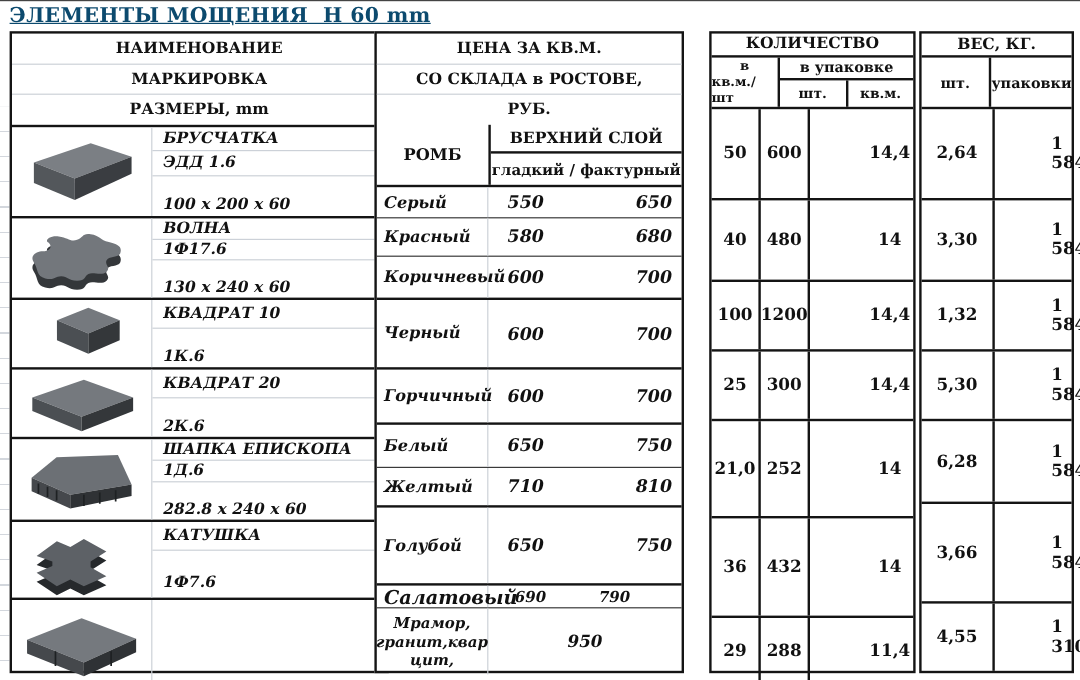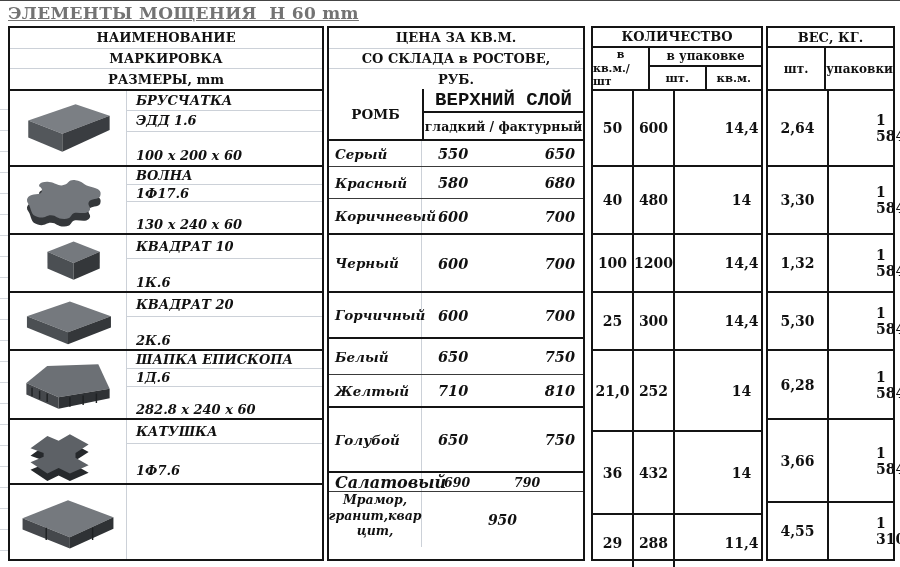--- a/index.html
+++ b/index.html
@@ -1,61 +1,61 @@
 <!DOCTYPE html>
 <html><head>
 <meta charset="utf-8">
 <style>
   html,body{margin:0;padding:0;background:#fff;}
   .page{position:relative;width:900px;height:567px;background:#ffffff;overflow:hidden;
         font-family:"DejaVu Serif","Liberation Serif",serif;color:#111;border-top:1px solid #444;box-sizing:border-box;}
-  .title{position:absolute;left:8px;top:2px;font-size:17px;font-weight:bold;color:#737373;
+  .title{position:absolute;left:8px;top:2px;font-size:17px;font-weight:bold;color:#0c4a6e;
          text-decoration:underline;white-space:pre;letter-spacing:.3px;}
   .gutter-grid{position:absolute;left:0;top:88px;width:8px;height:470px;
       background:repeating-linear-gradient(to bottom,transparent 0 20px,#d3d7dd 20px 21px);}
   .sec{position:absolute;top:25px;border:2px solid #141414;box-sizing:border-box;background:#fff;height:535px;}
   .sec-left{left:8px;width:316px;}
-  .sec-price{left:327px;width:258px;}
+  .sec-price{left:312px;width:258px;}
   .sec-qty{left:591px;width:172px;}
   .sec-weight{left:766px;width:129px;}
 
   
-  .hd3{height:61px;display:flex;flex-direction:column;}
+  .hd3{height:76px;display:flex;flex-direction:column;}
   .hd3 .hline{flex:1;display:flex;align-items:center;justify-content:center;
       font-weight:bold;font-size:13px;border-bottom:1px solid #ccd1d8;}
   .hd3 .hline:last-child{border-bottom:none;}
 
   
   .prow{display:flex;border-top:2px solid #141414;box-sizing:border-box;}
   .pimg{width:117px;display:flex;align-items:center;justify-content:center;
         border-right:1px solid #ccd1d8;box-sizing:border-box;}
   .ptxt{flex:1;display:flex;flex-direction:column;font-weight:bold;font-style:italic;font-size:13px;}
   .pline{flex:1;display:flex;align-items:center;padding-left:9px;border-bottom:1px solid #ccd1d8;box-sizing:border-box;}
   .pline:last-child{border-bottom:none;margin-top:14px;}
   .pline.top{flex:0 0 24px;}
 
   
   .colorhead{height:50px;display:flex;box-sizing:border-box;}
   .cvet{width:93px;display:flex;align-items:center;justify-content:center;font-weight:bold;font-size:13.5px;}
   .toplayer{flex:1;border-left:2px solid #141414;display:flex;flex-direction:column;box-sizing:border-box;}
   .tl1{height:24px;display:flex;align-items:center;justify-content:center;
-       font-weight:bold;font-size:19px;border-bottom:2px solid #141414;box-sizing:border-box;font-family:Liberation Mono, monospace;}
+       font-weight:bold;font-size:13px;border-bottom:2px solid #141414;box-sizing:border-box;}
   .tl2{flex:1;display:flex;align-items:center;justify-content:center;font-weight:bold;font-size:12.5px;}
   .crow{display:flex;box-sizing:border-box;}
   .bt2{border-top:2px solid #141414;}
   .bt1{border-top:1px solid #3a3a3a;}
   .clabel{width:93px;display:flex;align-items:center;padding-left:6px;box-sizing:border-box;
           font-weight:bold;font-style:italic;font-size:13.5px;border-right:1px solid #ccd1d8;}
   .cprices{flex:1;display:flex;align-items:center;justify-content:space-between;
            padding:0 8px 0 16px;font-weight:bold;font-style:italic;font-size:14.5px;}
   .crow.small .clabel{font-size:16px;}
   .crow.small .cprices{justify-content:flex-start;font-size:12.5px;padding-left:0;}
   .crow.small .cprices .s1{margin-left:22px;}
   .crow.small .cprices .s2{margin-left:44px;}
-  .clabel.multi{flex-direction:column;align-items:center;padding-left:0;
+  .clabel.multi{flex-direction:column;justify-content:center;align-items:center;padding-left:0;
                 font-size:12.5px;line-height:1.25;}
   .cprices.center{justify-content:center;font-size:14px;padding:0;}
 
   
   .qhead{height:61px;display:flex;flex-direction:column;box-sizing:border-box;}
   .qh1{height:20px;display:flex;align-items:center;justify-content:center;
        font-weight:bold;font-size:13px;border-bottom:2px solid #141414;box-sizing:border-box;}
   .qh2{flex:1;display:flex;}
   .qcolA{width:57px;border-right:2px solid #141414;display:flex;flex-direction:column;
          align-items:center;justify-content:center;font-weight:bold;font-size:11px;line-height:1.25;box-sizing:border-box;}

